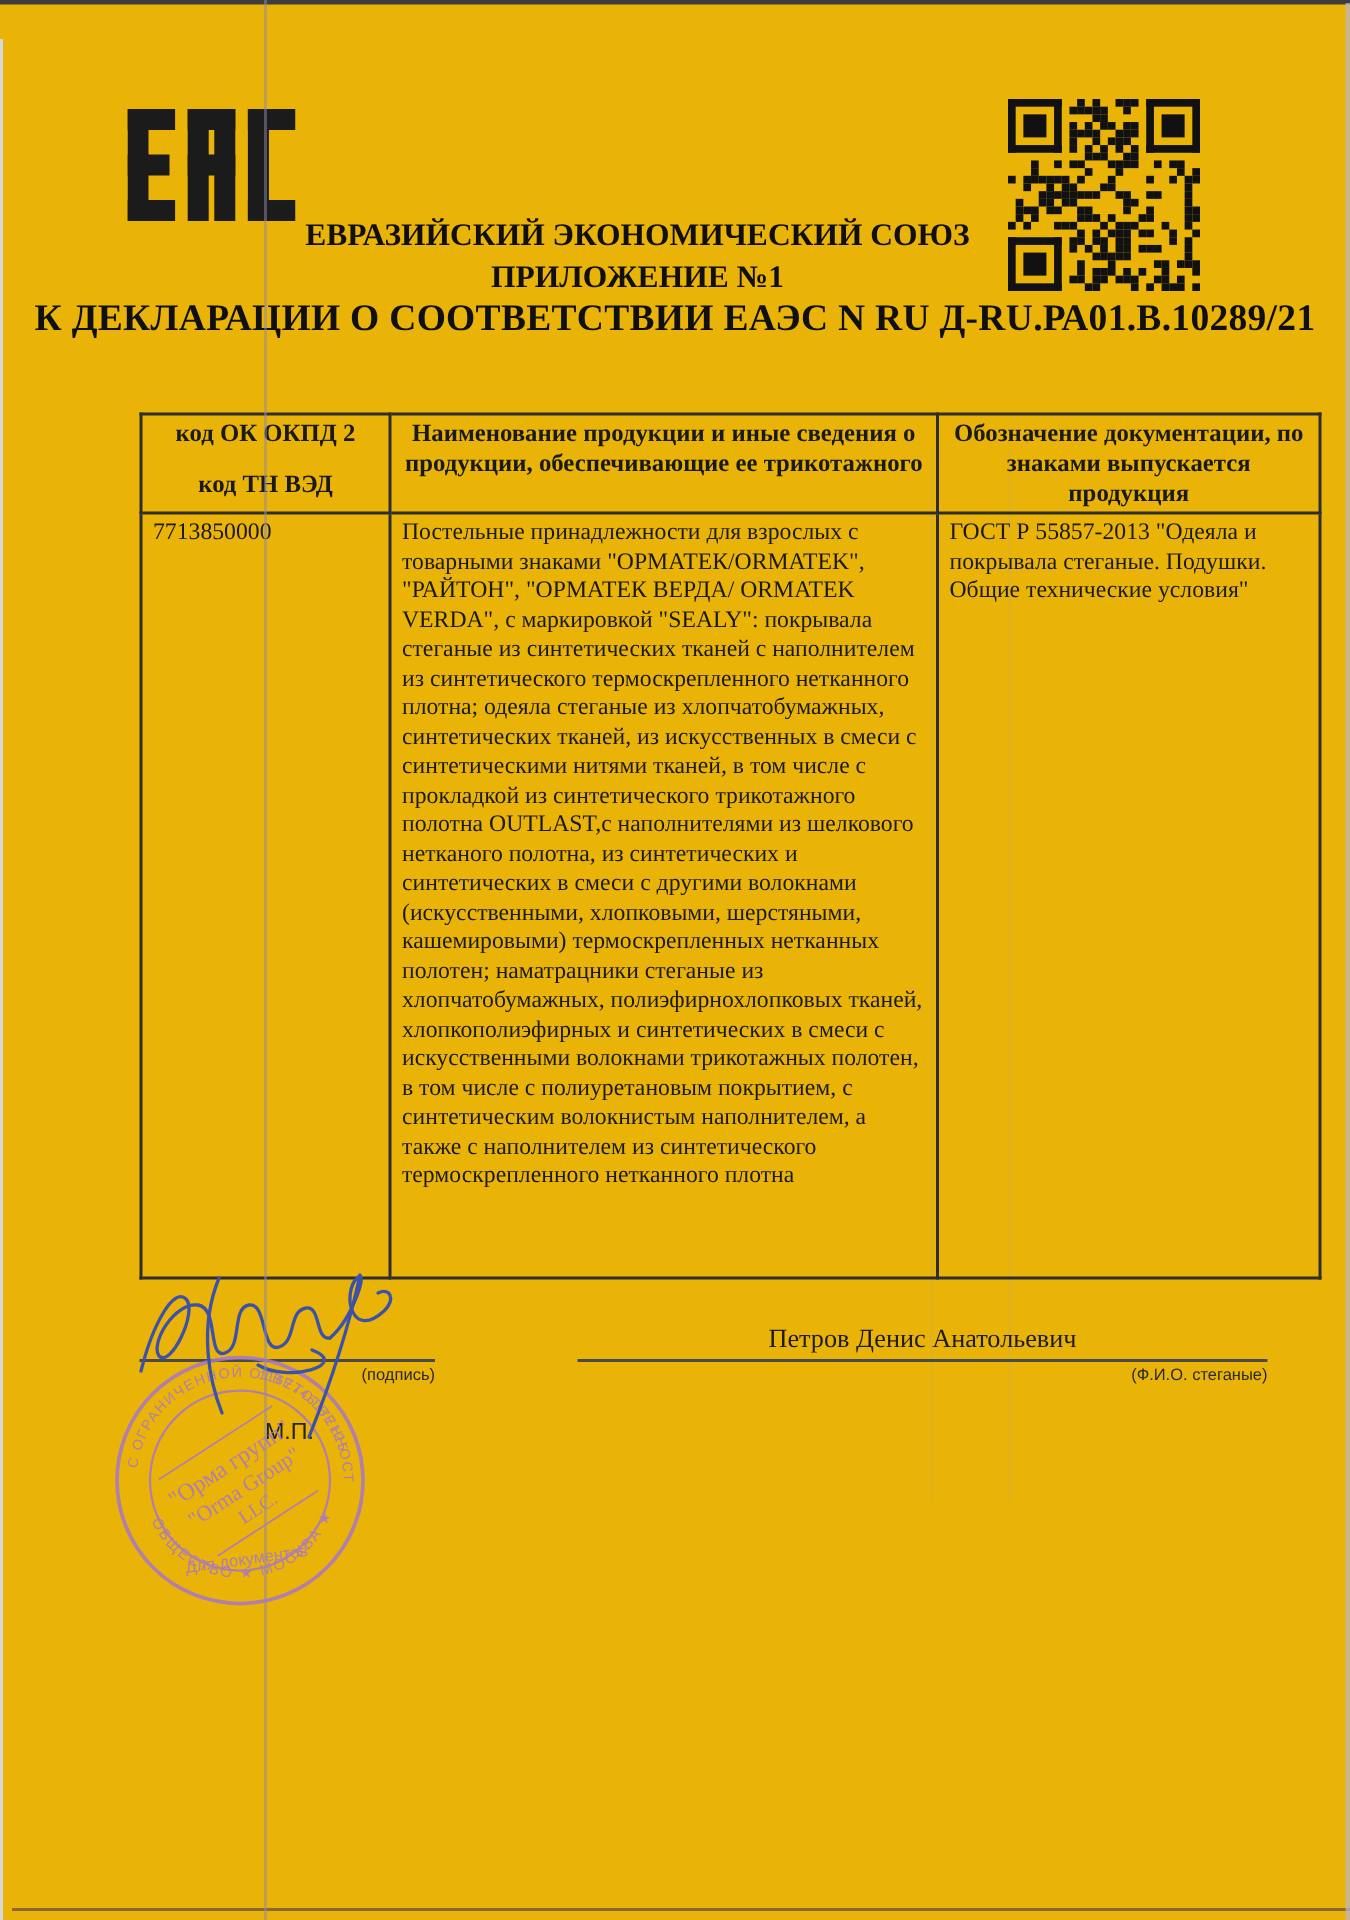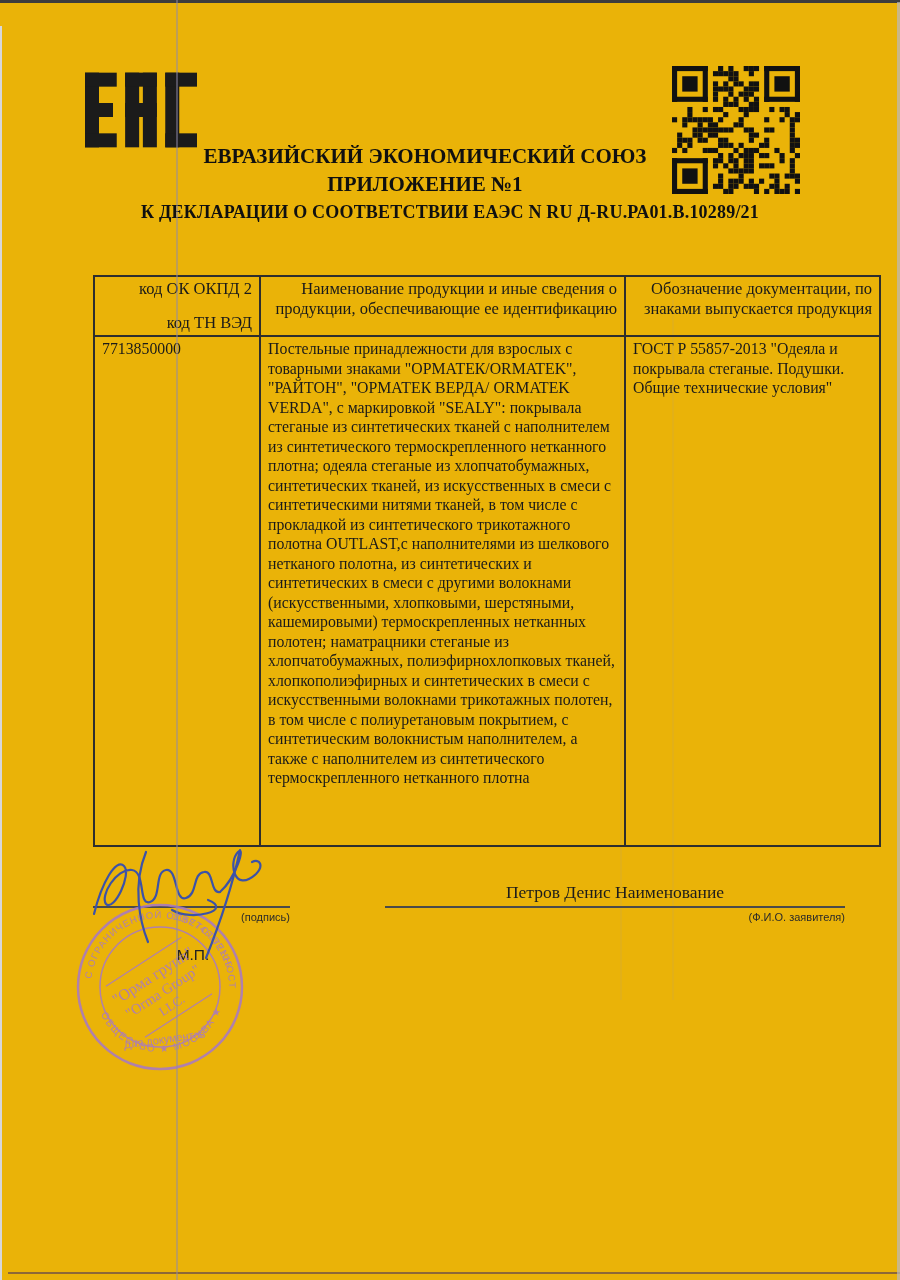--- a/index.html
+++ b/index.html
@@ -14,26 +14,26 @@
   .edge-right  { position:absolute; top:2px; right:0; width:3px; height:100%; background:#b9b9c2; opacity:.7; }
   .edge-left   { position:absolute; top:26px; left:0; width:2px; height:100%; background:#d7d7db; }
   .fold-line   { position:absolute; left:176px; top:0; width:2px; height:1280px; background:#8f8aa8; opacity:.5; z-index:9; }
   .streak      { position:absolute; top:300px; width:2px; height:700px; background:#9a9aa5; opacity:.10; }
 
   
   .eac-logo { position:absolute; left:85px; top:72px; }
   .qr-box   { position:absolute; left:672px; top:66px; }
   .title-block { position:absolute; top:142px; left:0; width:900px; text-align:center; font-weight:bold; color:#101010; }
   .title-line-1, .title-line-2 { font-size:21px; line-height:28px; transform:translateX(-25px); }
-  .title-line-3 { font-size:18px; line-height:29px; letter-spacing:.2px; }
+  .title-line-3 { font-size:25px; line-height:29px; letter-spacing:.2px; }
 
   
   .doc-table { position:absolute; left:93px; top:275px; width:738px; border-collapse:collapse; table-layout:fixed; }
   .doc-table th, .doc-table td { border:2px solid #2e2e2e; padding:2px 7px; vertical-align:top; }
-  .doc-table th { font-size:16.5px; line-height:20px; font-weight:normal; text-align:right; }
+  .doc-table th { font-size:16.5px; line-height:20px; font-weight:bold; text-align:center; }
   .col-1 { width:150px; } .col-2 { width:349px; } .col-3 { width:239px; }
   .hdr-col1 { display:flex; flex-direction:column; justify-content:space-between; height:54px; }
   .body-row td { height:504px; font-size:15.8px; line-height:19.5px; text-align:left; }
   .cell-code { padding-left:10px; }
 
   
   .sig-line { position:absolute; border-top:2px solid #4a4a4a; height:0; }
   .sig-line-left  { left:93px;  top:906px; width:197px; }
   .sig-line-right { left:385px; top:906px; width:460px; }
   .applicant-name { position:absolute; left:385px; top:882px; width:460px; text-align:center; font-size:17.5px; color:#1c1c1c; }
@@ -302,36 +302,36 @@
 
   <table class="doc-table">
     <tbody>
         <tr>
       <th class="col-1">
         <div class="hdr-col1">
           <span>код ОК ОКПД 2</span>
           <span>код ТН ВЭД</span>
         </div>
       </th>
-      <th class="col-2">Наименование продукции и иные сведения о продукции, обеспечивающие ее идентификацию</th>
+      <th class="col-2">Наименование продукции и иные сведения о продукции, обеспечивающие ее трикотажного</th>
       <th class="col-3">Обозначение документации, по знаками выпускается продукция</th>
     </tr>
     <tr class="body-row">
       <td class="cell-code">7713850000</td>
       <td>Постельные принадлежности для взрослых с товарными знаками "ОРМАТЕК/ORMATEK", "РАЙТОН", "ОРМАТЕК ВЕРДА/ ORMATEK VERDA", с маркировкой "SEALY": покрывала стеганые из синтетических тканей с наполнителем из синтетического термоскрепленного нетканного плотна; одеяла стеганые из хлопчатобумажных, синтетических тканей, из искусственных в смеси с синтетическими нитями тканей, в том числе с прокладкой из синтетического трикотажного полотна OUTLAST,с наполнителями из шелкового  нетканого полотна, из синтетических и синтетических в смеси с другими волокнами (искусственными, хлопковыми, шерстяными, кашемировыми) термоскрепленных нетканных полотен; наматрацники стеганые из хлопчатобумажных, полиэфирнохлопковых тканей, хлопкополиэфирных и синтетических в смеси с искусственными волокнами трикотажных полотен, в том числе с полиуретановым покрытием, с синтетическим волокнистым наполнителем, а также с наполнителем из синтетического термоскрепленного нетканного плотна</td>
       <td>ГОСТ Р 55857-2013 "Одеяла и покрывала стеганые. Подушки. Общие технические условия"</td>
     </tr>
   </tbody>
     </table>
 
   <div class="sig-line sig-line-left"></div>
   <div class="sig-caption cap-left">(подпись)</div>
-  <div class="applicant-name">Петров Денис Наименование</div>
+  <div class="applicant-name">Петров Денис Анатольевич</div>
   <div class="sig-line sig-line-right"></div>
-  <div class="sig-caption cap-right">(Ф.И.О. заявителя)</div>
+  <div class="sig-caption cap-right">(Ф.И.О. стеганые)</div>
   <div class="mp-label">М.П.</div>
 
   <svg class="stamp-svg" width="190" height="190" viewBox="0 0 190 190">
     <defs>
       <path id="arcTop" d="M 21,90 A 69,69 0 0 1 159,90"></path>
       <path id="arcBottom" d="M 25,90 A 65,65 0 0 0 155,90"></path>
       <path id="arcRight" d="M 90,21 A 69,69 0 0 1 159,90"></path>
     </defs>
     <g stroke="#a678c8" fill="none">
       <circle cx="90" cy="90" r="82" stroke-width="2.5"></circle>

